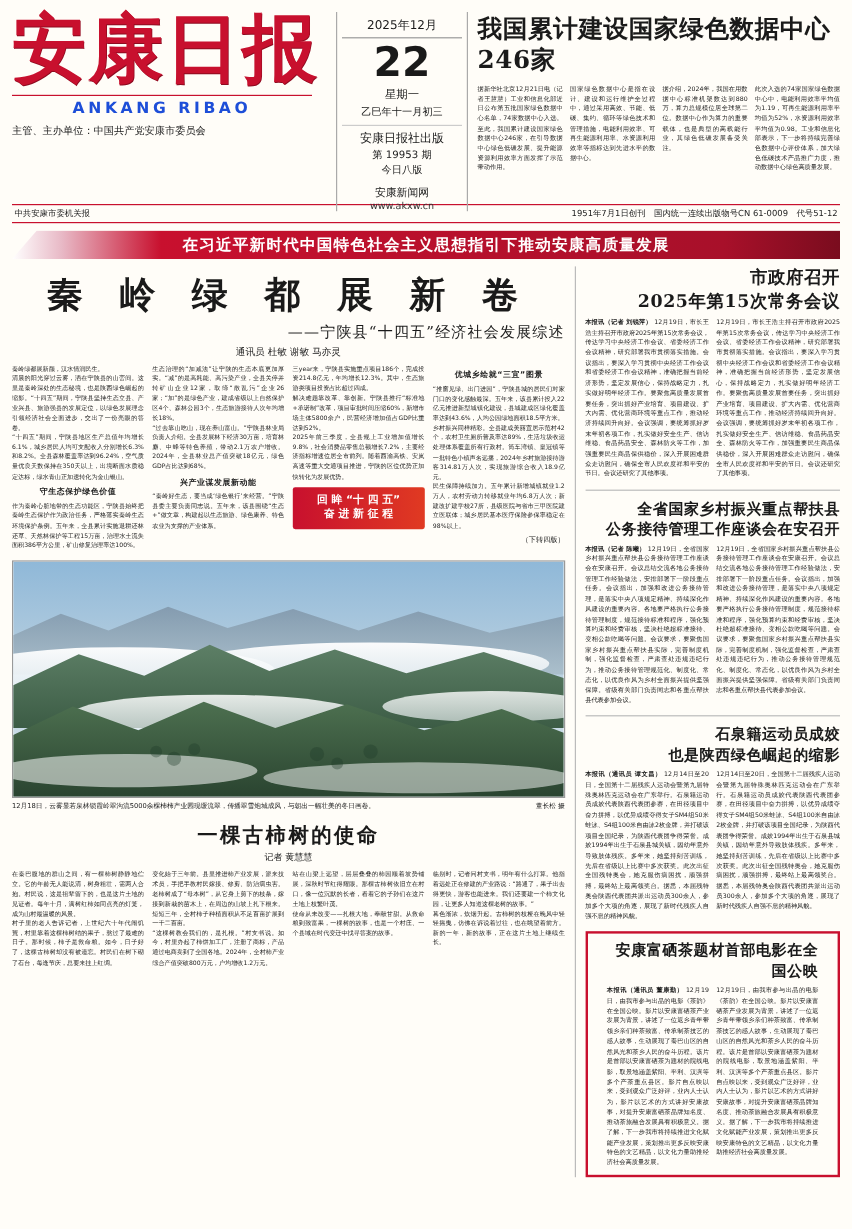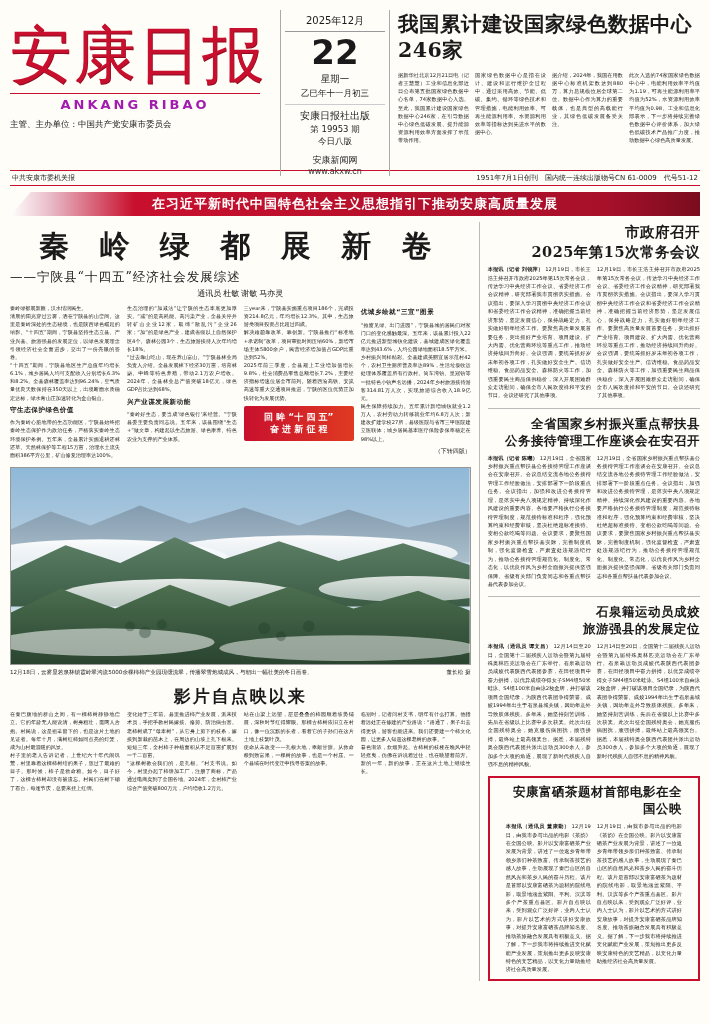--- a/index.html
+++ b/index.html
@@ -12,30 +12,30 @@
     overflow:hidden;
     position:relative;
   }
   .page { width:710px; height:1024px; position:relative; padding:6px 10px 0 10px; }
 
   
   .masthead { display:flex; align-items:flex-start; height:160px; }
   .mast-left { width:270px; position:relative; }
   .mast-title {
     font-family:"DejaVu Serif","Liberation Serif",serif;
-    font-weight:normal;
+    font-weight:bold;
     font-size:62px;
     color:#c8102e;
     letter-spacing:2px;
     line-height:1.05;
-    margin-top:16px;
+    margin-top:2px;
     text-shadow:0.5px 0.5px 0 #8e0b20;
   }
   .mast-pinyin {
-    color:#a21caf;
+    color:#1d4ed8;
     font-size:13px;
     letter-spacing:3px;
     font-weight:bold;
     margin-top:6px;
     border-top:1.5px solid #c8102e;
     padding-top:3px;
     width:250px;
     text-align:center;
   }
   .mast-sub {
@@ -86,28 +86,28 @@
   .body-grid { display:flex; margin-top:6px; }
   .col-left { width:470px; padding-right:8px; }
   .col-right { width:222px; border-left:1px solid #bbb; padding-left:8px; }
 
   .headline-main {
     text-align:center;
     font-family:"DejaVu Serif","Liberation Serif",serif;
     font-weight:bold; font-size:30px; letter-spacing:10px; margin:4px 0 2px 0;
   }
   .headline-sub {
-    text-align:left; font-size:12.5px; font-family:"DejaVu Serif","Liberation Serif",serif;
+    text-align:right; font-size:12.5px; font-family:"DejaVu Serif","Liberation Serif",serif;
     letter-spacing:1px; margin-bottom:2px;
   }
-  .byline { text-align:center; font-size:8px; margin-bottom:5px;font-family:Liberation Serif, serif; }
+  .byline { text-align:center; font-size:8px; margin-bottom:5px; }
 
   .tri-col { display:flex; gap:7px; }
   .tri-col .c { flex:1; font-size:5.1px; line-height:1.6; text-align:justify; color:#1c1c1c; }
-  .sec-title { font-weight:bold; font-size:6.6px; text-align:left; margin:3px 0; letter-spacing:0.5px; }
+  .sec-title { font-weight:bold; font-size:6.6px; text-align:center; margin:3px 0; letter-spacing:0.5px; }
 
   .redstamp {
     margin-top:4px; background:linear-gradient(90deg,#c8102e,#e03a22);
     color:#fff; font-weight:bold; font-size:9px; text-align:center;
     padding:5px 3px; line-height:1.4; border-radius:2px;
   }
   .cont-note { font-size:6px; text-align:right; margin-top:3px; }
 
   
   .photo-wrap { margin-top:8px; }
@@ -267,21 +267,22 @@
               <circle cx="272" cy="170" r="5"></circle>
               <circle cx="300" cy="160" r="6"></circle>
           </g>
         </svg>
         <div class="photo-cap">
           <span>12月18日，云雾显若泉林锁霞岭翠沟流5000余棵柿柿产业园现缓流翠，传播翠雪炮城成风，与朝出一幅壮美的冬日画卷。</span>
           <span style="float:right">董长松 摄</span>
         </div>
       </div>
 
-      <div class="headline-2">影片自点映以来</div>
+      <div class="headline-2">一棵古柿树的使命</div>
+      <div class="byline2">记者 黄慧慧</div>
       <div class="quad-col">
         <div class="c">
           <div>在秦巴腹地的群山之间，有一棵柿树静静地伫立。它的年龄无人能说清，树身粗壮，需两人合抱。村民说，这是祖辈留下的，也是这片土地的见证者。每年十月，满树红柿如同点亮的灯笼，成为山村最温暖的风景。</div>
           <div>村子里的老人告诉记者，上世纪六十年代闹饥荒，村里靠着这棵柿树结的果子，熬过了最难的日子。那时候，柿子是救命粮。如今，日子好了，这棵古柿树却没有被遗忘。村民们在树下砌了石台，每逢节庆，总要来挂上红绸。</div>
         </div>
         <div class="c">
           <div>变化始于三年前。县里推进柿产业发展，派来技术员，手把手教村民嫁接、修剪、防治病虫害。老柿树成了“母本树”，从它身上剪下的枝条，嫁接到新栽的苗木上，在周边的山坡上扎下根来。短短三年，全村柿子种植面积从不足百亩扩展到一千二百亩。</div>
           <div>“这棵树教会我们的，是扎根。”村支书说。如今，村里办起了柿饼加工厂，注册了商标，产品通过电商卖到了全国各地。2024年，全村柿产业综合产值突破800万元，户均增收1.2万元。</div>
         </div>
         <div class="c">
@@ -324,21 +325,21 @@
           <div class="c">
             <span>12月19日，全省国家乡村振兴重点帮扶县公务接待管理工作座谈会在安康召开。会议总结交流各地公务接待管理工作经验做法，安排部署下一阶段重点任务。会议指出，加强和改进公务接待管理，是落实中央八项规定精神、持续深化作风建设的重要内容。各地要严格执行公务接待管理制度，规范接待标准和程序，强化预算约束和经费审核，坚决杜绝超标准接待、变相公款吃喝等问题。会议要求，要聚焦国家乡村振兴重点帮扶县实际，完善制度机制，强化监督检查，严肃查处违规违纪行为，推动公务接待管理规范化、制度化、常态化，以优良作风为乡村全面振兴提供坚强保障。省级有关部门负责同志和各重点帮扶县代表参加会议。</span>
           </div>
         </div>
       </div>
 
       <div class="rule"></div>
 
       <div>
         <div class="r-head sm">石泉籍运动员成姣</div>
-        <div class="r-head sm">旅游强县的发展定位</div>
+        <div class="r-head sm">也是陕西绿色崛起的缩影</div>
         <div class="r-two">
           <div class="c">
             <b>本报讯（通讯员 谭文昌）</b>
             <span>12月14日至20日，全国第十二届残疾人运动会暨第九届特殊奥林匹克运动会在广东举行。石泉籍运动员成姣代表陕西代表团参赛，在田径项目中奋力拼搏，以优异成绩夺得女子SM4组50米蛙泳、S4组100米自由泳2枚金牌，并打破该项目全国纪录，为陕西代表团争得荣誉。成姣1994年出生于石泉县城关镇，因幼年意外导致肢体残疾。多年来，她坚持刻苦训练，先后在省级以上比赛中多次获奖。此次出征全国残特奥会，她克服伤病困扰，顽强拼搏，最终站上最高领奖台。据悉，本届残特奥会陕西代表团共派出运动员300余人，参加多个大项的角逐，展现了新时代残疾人自强不息的精神风貌。</span>
           </div>
           <div class="c">
             <span>12月14日至20日，全国第十二届残疾人运动会暨第九届特殊奥林匹克运动会在广东举行。石泉籍运动员成姣代表陕西代表团参赛，在田径项目中奋力拼搏，以优异成绩夺得女子SM4组50米蛙泳、S4组100米自由泳2枚金牌，并打破该项目全国纪录，为陕西代表团争得荣誉。成姣1994年出生于石泉县城关镇，因幼年意外导致肢体残疾。多年来，她坚持刻苦训练，先后在省级以上比赛中多次获奖。此次出征全国残特奥会，她克服伤病困扰，顽强拼搏，最终站上最高领奖台。据悉，本届残特奥会陕西代表团共派出运动员300余人，参加多个大项的角逐，展现了新时代残疾人自强不息的精神风貌。</span>
           </div>
         </div>
       </div>

